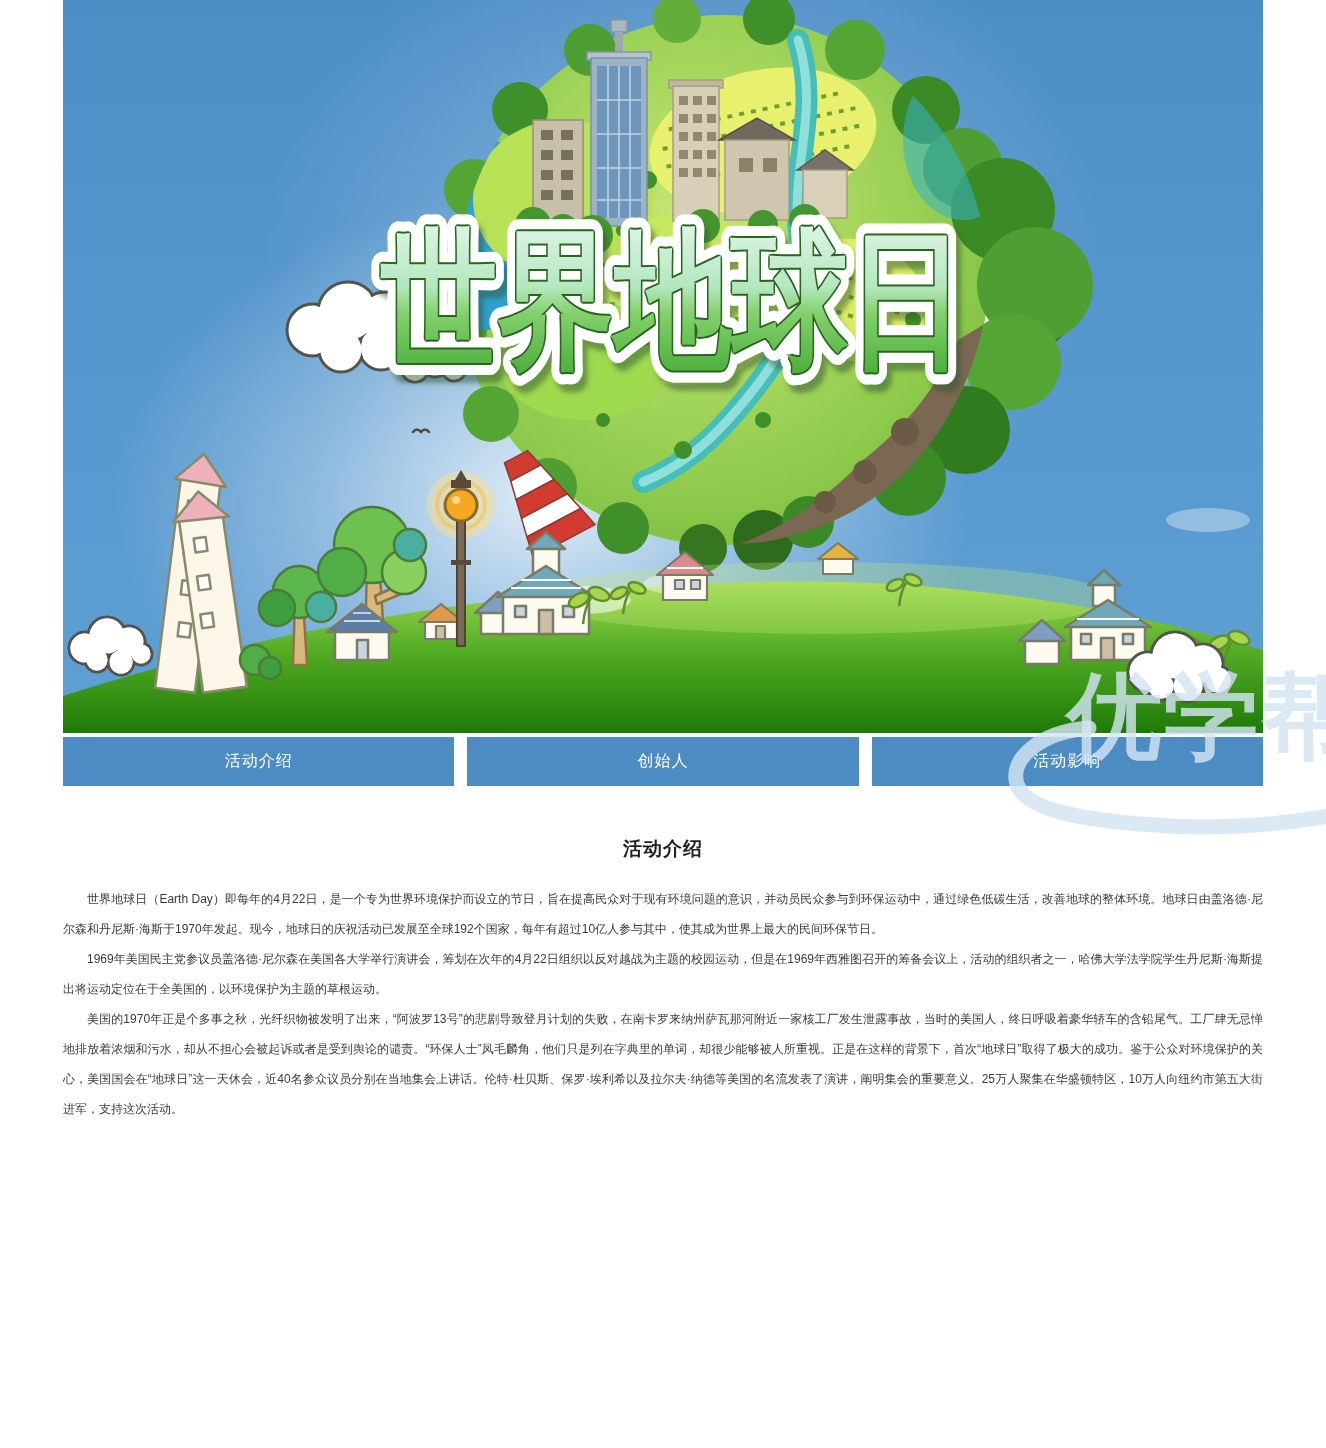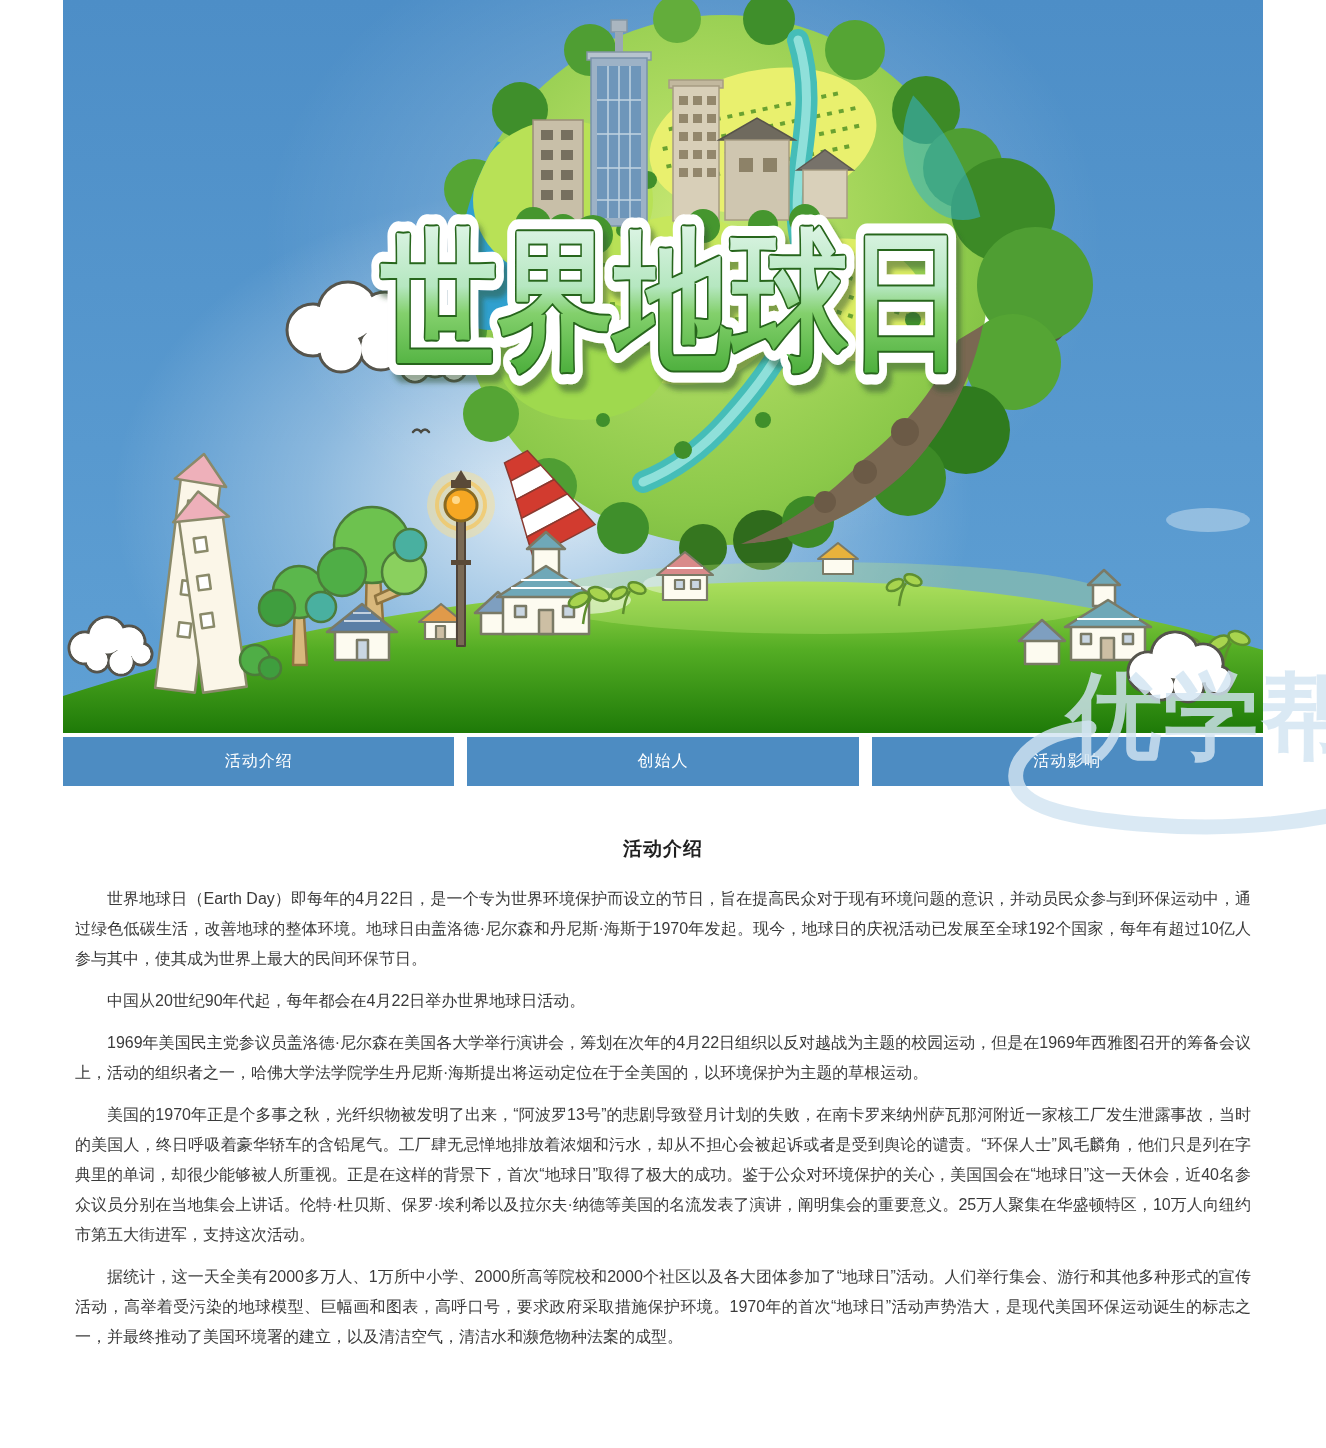--- a/index.html
+++ b/index.html
@@ -12,22 +12,22 @@
            display:flex;align-items:center;justify-content:center;cursor:pointer;
            letter-spacing:1px;user-select:none;}
   .watermark-layer{position:absolute;left:930px;top:636px;width:430px;height:210px;
                    pointer-events:none;z-index:5;overflow:visible;}
   .watermark-text{position:absolute;left:74px;top:18px;font-size:95px;font-weight:700;
                   color:rgba(210,228,242,0.82);letter-spacing:2px;white-space:nowrap;}
   .watermark-swoosh{position:absolute;left:0;top:84px;}
   .article{width:1200px;margin:0 auto;}
   .article h2{font-size:19px;font-weight:700;color:#1f1f1f;text-align:center;
               margin:50px 0 22px 0;letter-spacing:1px;}
-  .article p{font-size:16px;line-height:30px;color:#3a3a3a;text-align:justify;
-             text-indent:2em;margin:12px;}
+  .article p{font-size:12px;line-height:30px;color:#3a3a3a;text-align:justify;
+             text-indent:2em;margin:0;}
 </style>
 </head>
 <body>
 
 <div class="stage">
 
   <div class="hero">
     <svg width="1200" height="733" viewBox="0 0 1200 733">
       <defs>
         <linearGradient id="sky" x1="0" y1="0" x2="0" y2="1">
@@ -452,19 +452,17 @@
   <div class="watermark-layer">
     <div class="watermark-text">优学帮</div>
     <svg class="watermark-swoosh" width="430" height="120" viewBox="0 0 430 120">
       <path d="M96,8 C46,12 16,40 24,64 C32,88 78,98 146,104 C228,111 312,106 392,82" fill="none" stroke="rgba(210,228,242,0.82)" stroke-width="15" stroke-linecap="round"></path>
     </svg>
   </div>
 
   <div class="article">
     <h2>活动介绍</h2>
     <p>世界地球日（Earth Day）即每年的4月22日，是一个专为世界环境保护而设立的节日，旨在提高民众对于现有环境问题的意识，并动员民众参与到环保运动中，通过绿色低碳生活，改善地球的整体环境。地球日由盖洛德·尼尔森和丹尼斯·海斯于1970年发起。现今，地球日的庆祝活动已发展至全球192个国家，每年有超过10亿人参与其中，使其成为世界上最大的民间环保节日。</p>
-    <p>中国从20世纪90年代起，每年都会在4月22日举办世界地球日活动。</p>
     <p>1969年美国民主党参议员盖洛德·尼尔森在美国各大学举行演讲会，筹划在次年的4月22日组织以反对越战为主题的校园运动，但是在1969年西雅图召开的筹备会议上，活动的组织者之一，哈佛大学法学院学生丹尼斯·海斯提出将运动定位在于全美国的，以环境保护为主题的草根运动。</p>
     <p>美国的1970年正是个多事之秋，光纤织物被发明了出来，“阿波罗13号”的悲剧导致登月计划的失败，在南卡罗来纳州萨瓦那河附近一家核工厂发生泄露事故，当时的美国人，终日呼吸着豪华轿车的含铅尾气。工厂肆无忌惮地排放着浓烟和污水，却从不担心会被起诉或者是受到舆论的谴责。“环保人士”凤毛麟角，他们只是列在字典里的单词，却很少能够被人所重视。正是在这样的背景下，首次“地球日”取得了极大的成功。鉴于公众对环境保护的关心，美国国会在“地球日”这一天休会，近40名参众议员分别在当地集会上讲话。伦特·杜贝斯、保罗·埃利希以及拉尔夫·纳德等美国的名流发表了演讲，阐明集会的重要意义。25万人聚集在华盛顿特区，10万人向纽约市第五大街进军，支持这次活动。</p>
-    <p>据统计，这一天全美有2000多万人、1万所中小学、2000所高等院校和2000个社区以及各大团体参加了“地球日”活动。人们举行集会、游行和其他多种形式的宣传活动，高举着受污染的地球模型、巨幅画和图表，高呼口号，要求政府采取措施保护环境。1970年的首次“地球日”活动声势浩大，是现代美国环保运动诞生的标志之一，并最终推动了美国环境署的建立，以及清洁空气，清洁水和濒危物种法案的成型。</p>
   </div>
 
 </div>
 
 </body></html>

